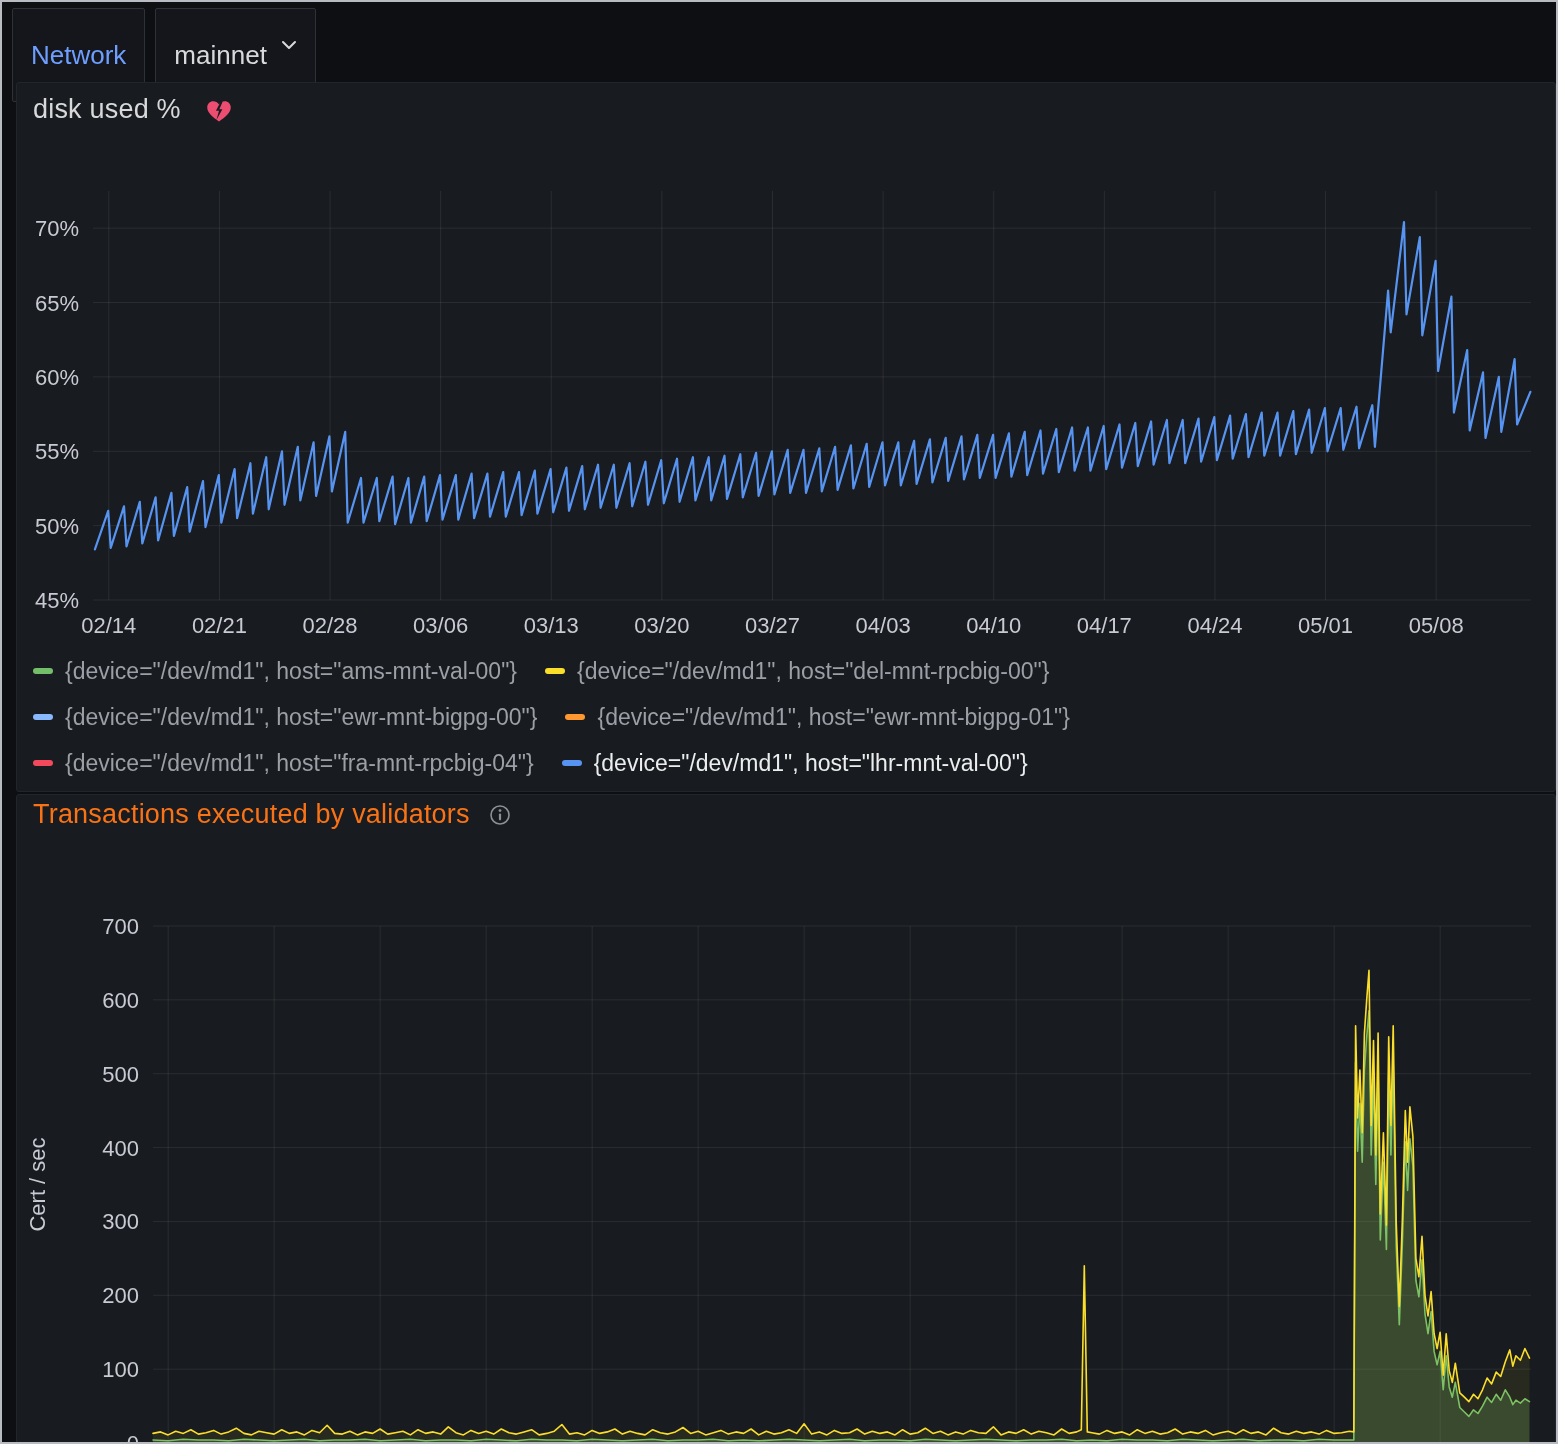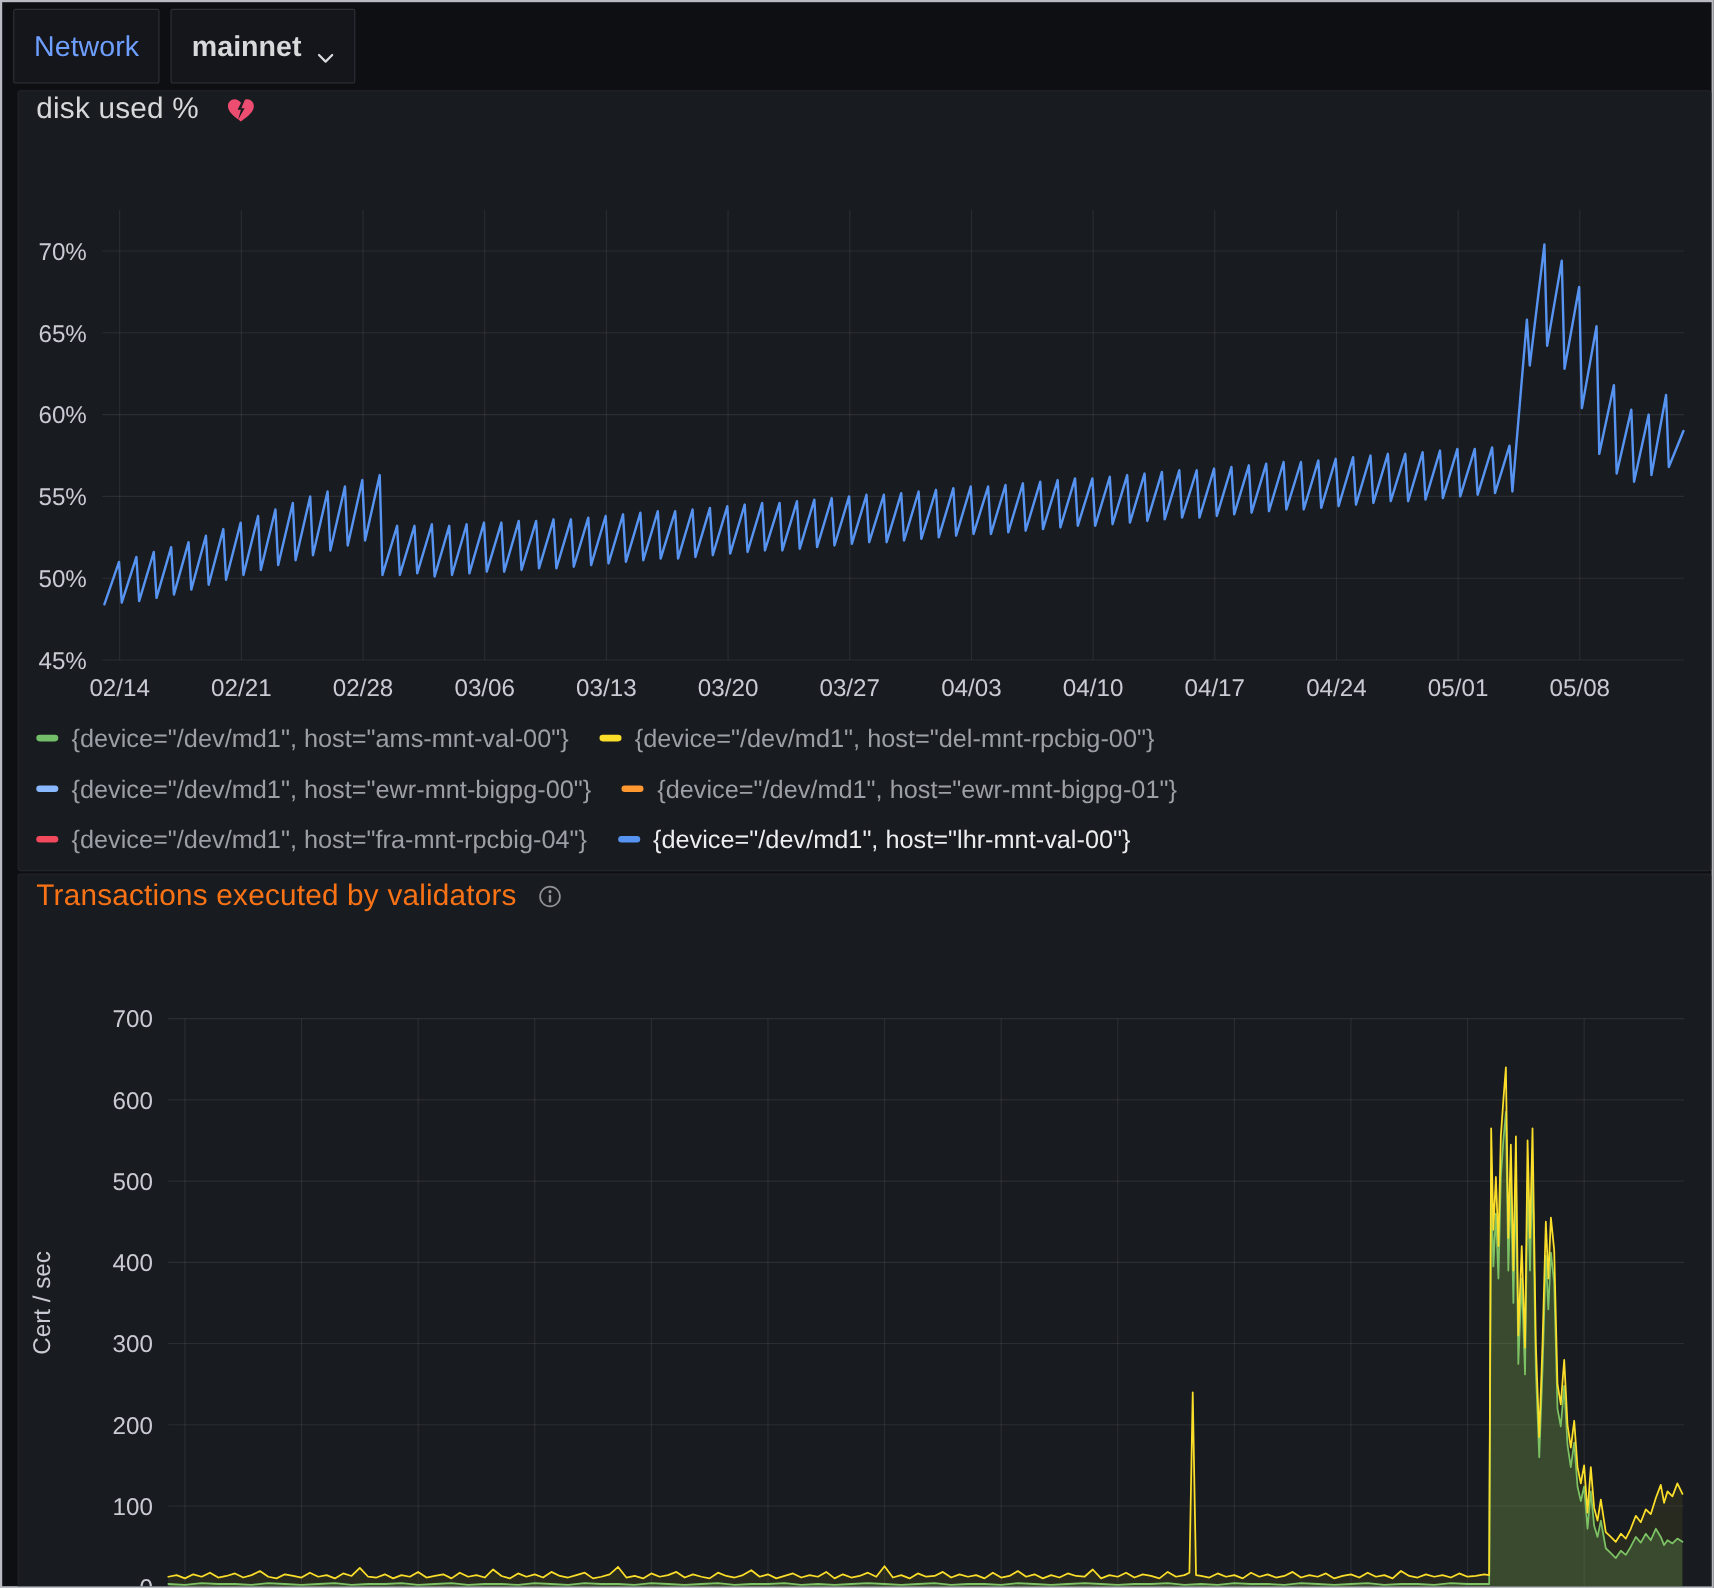--- a/index.html
+++ b/index.html
@@ -3,32 +3,32 @@
 <meta charset="utf-8">
 <style>
   html,body{margin:0;padding:0}
   body{
     width:1558px;height:1444px;position:relative;overflow:hidden;
     background:#0e0f13;border:2px solid #b8bbc1;box-sizing:border-box;
     font-family:"Liberation Sans", sans-serif;
   }
   .ctrl-row{position:absolute;left:10px;top:6px;display:flex;gap:10px}
   .ctrl-box{
-    height:58px;display:flex;align-items:center;padding:4px 18px;
+    height:58px;display:flex;align-items:center;padding:17px 18px;
     background:#14161b;border:1px solid #2e3138;border-radius:2px;
   }
   .ctrl-label{color:#6e9fff;font-size:26px;font-weight:500}
-  .ctrl-value{color:#d8d9da;font-size:26px;font-weight:700;display:flex;align-items:flex-end;gap:14px}
+  .ctrl-value{color:#d8d9da;font-size:26px;font-weight:400;display:flex;align-items:flex-start;gap:14px}
   .panel{
     position:absolute;background:#181b1f;border:1px solid #22252b;border-radius:3px;
   }
   #panel1{left:14px;top:80px;width:1538px;height:708px}
   #panel2{left:14px;top:792px;width:1538px;height:700px}
   .ptitle{
-    position:absolute;left:16px;top:0;display:flex;align-items:center;gap:24px;
+    position:absolute;left:16px;top:11px;display:flex;align-items:center;gap:24px;
     font-size:27px;font-weight:500;color:#d7d8da;letter-spacing:.2px;
   }
   #panel2 .ptitle{color:#f97316;top:4px;gap:18px}
   svg.chart{position:absolute;left:0;display:block}
   #chart1{top:0}
   #chart2{top:46px}
   .grid{stroke:rgba(204,204,220,0.10);stroke-width:1}
   .tick{fill:#c9cad3;font-size:22px}
   .legend{position:absolute;left:16px;top:576px}
   .lrow{display:flex;align-items:center;margin-bottom:22px;height:24px}

